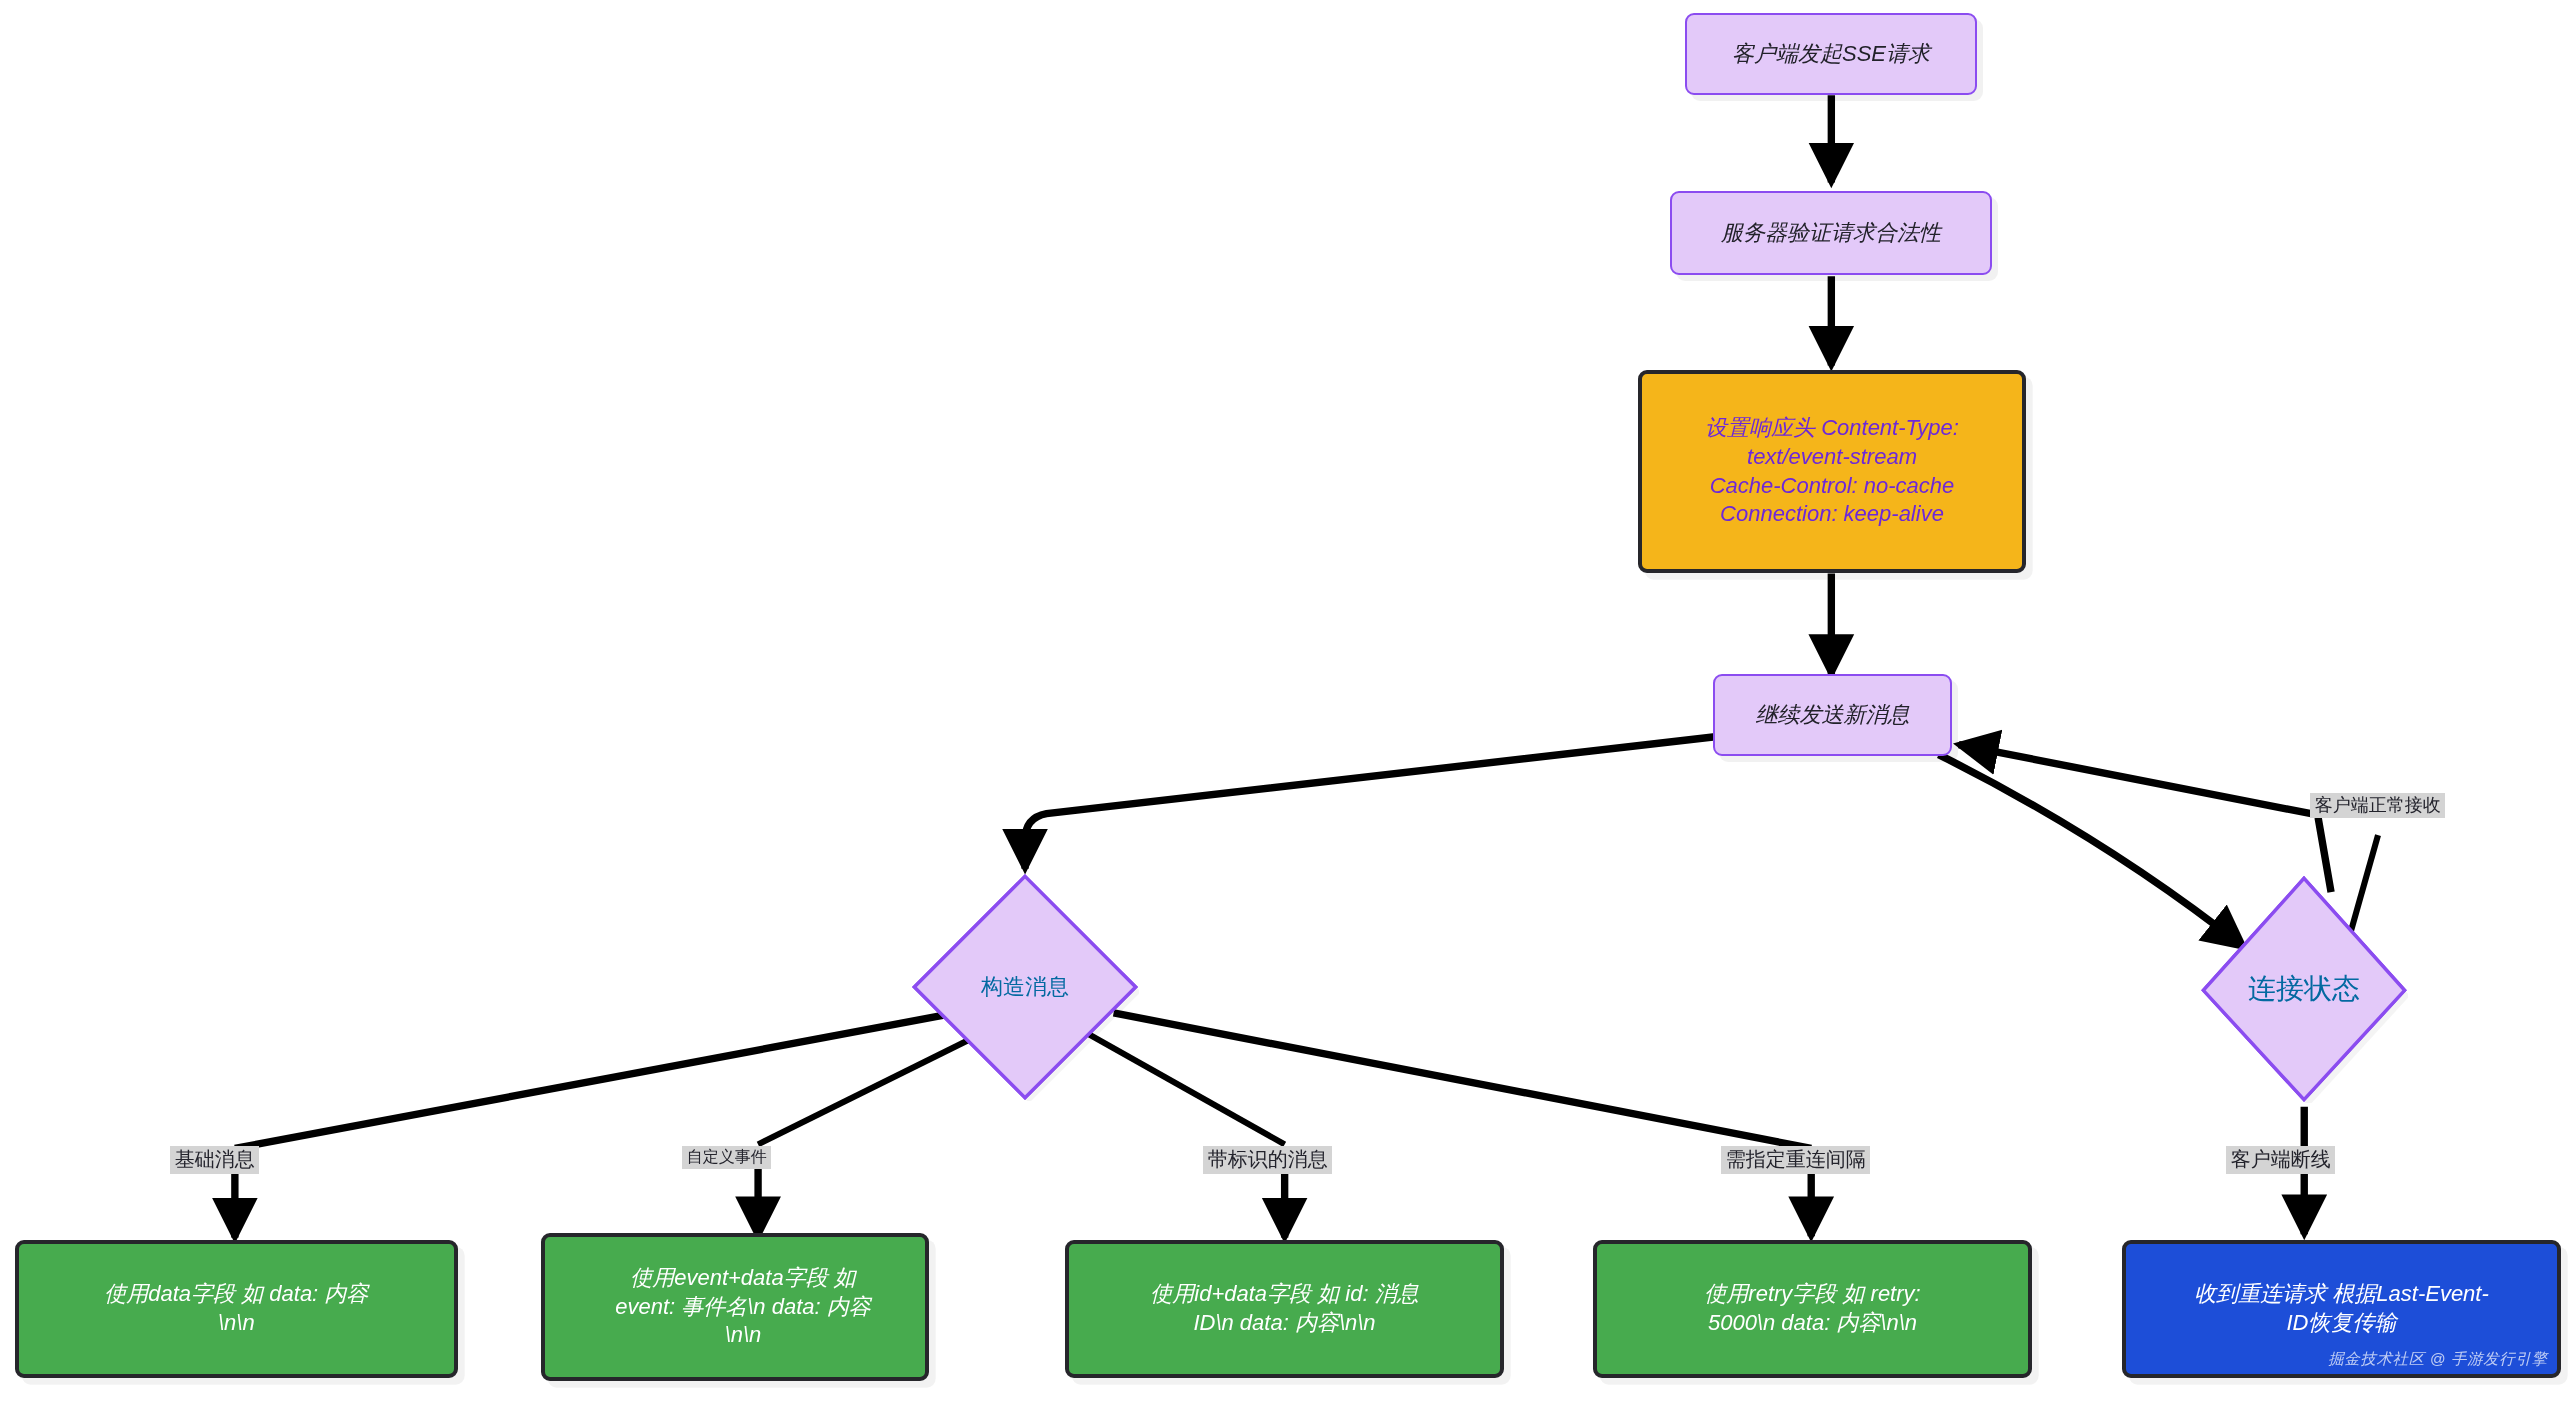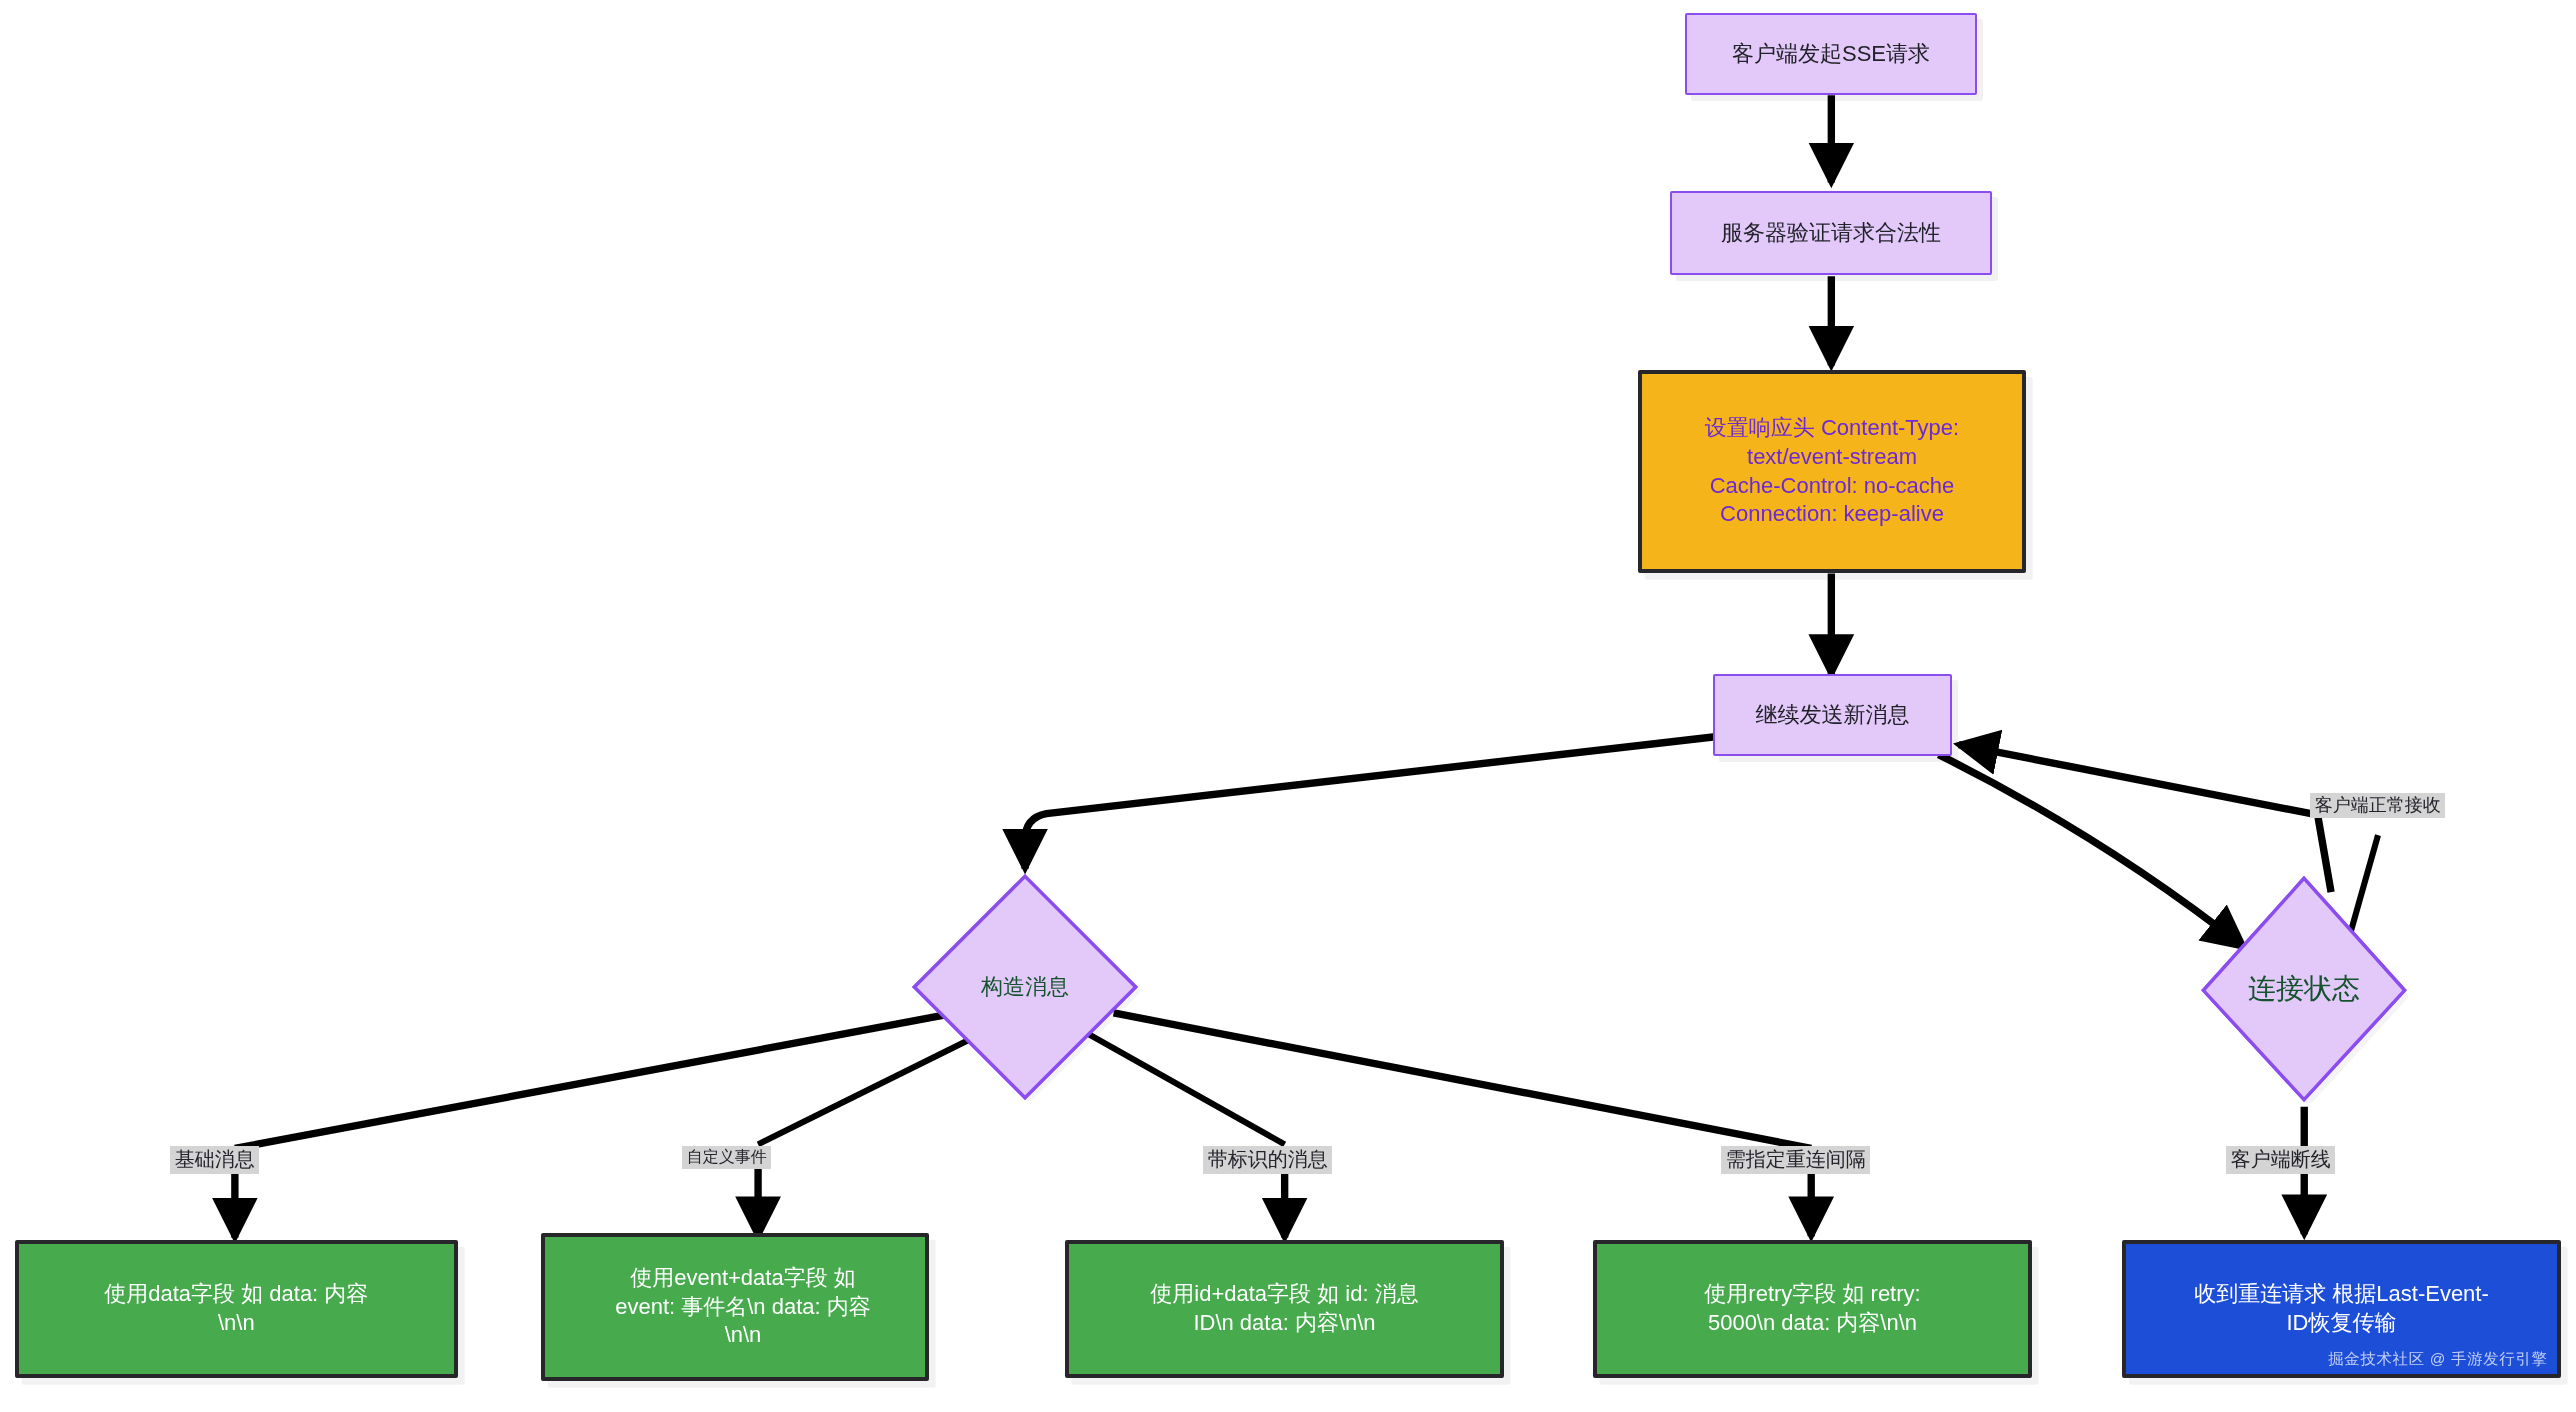--- a/index.html
+++ b/index.html
@@ -27,21 +27,22 @@
     position:absolute;
     box-sizing:border-box;
     display:flex;
     align-items:center;
     justify-content:center;
     text-align:center;
     line-height:1.30;
     white-space:pre-line;
   }
   .node.rect{
-    border-radius:2px;
+    border-radius:9px;
+    font-style:italic;
   }
   
   .n-purple{
     background:#e3c9f9;
     border:2px solid #8b4cf0;
     color:#22222a;
     box-shadow:6px 6px 0 0 rgba(0,0,0,0.055);
   }
   
   .n-orange{
@@ -71,21 +72,21 @@
   }
   .n-diamond .dia-shape{
     position:absolute;
     left:0; top:0;
     width:100%;
     height:100%;
   }
   .n-diamond .dia-label{
     position:relative;
     z-index:2;
-    color:#14532d;
+    color:#0369a1;
   }
   
   .edge-label{
     position:absolute;
     background:#d4d4d4;
     color:#23232c;
     padding:1.3px 4.7px;
     box-sizing:border-box;
     white-space:nowrap;
     line-height:1.25;

